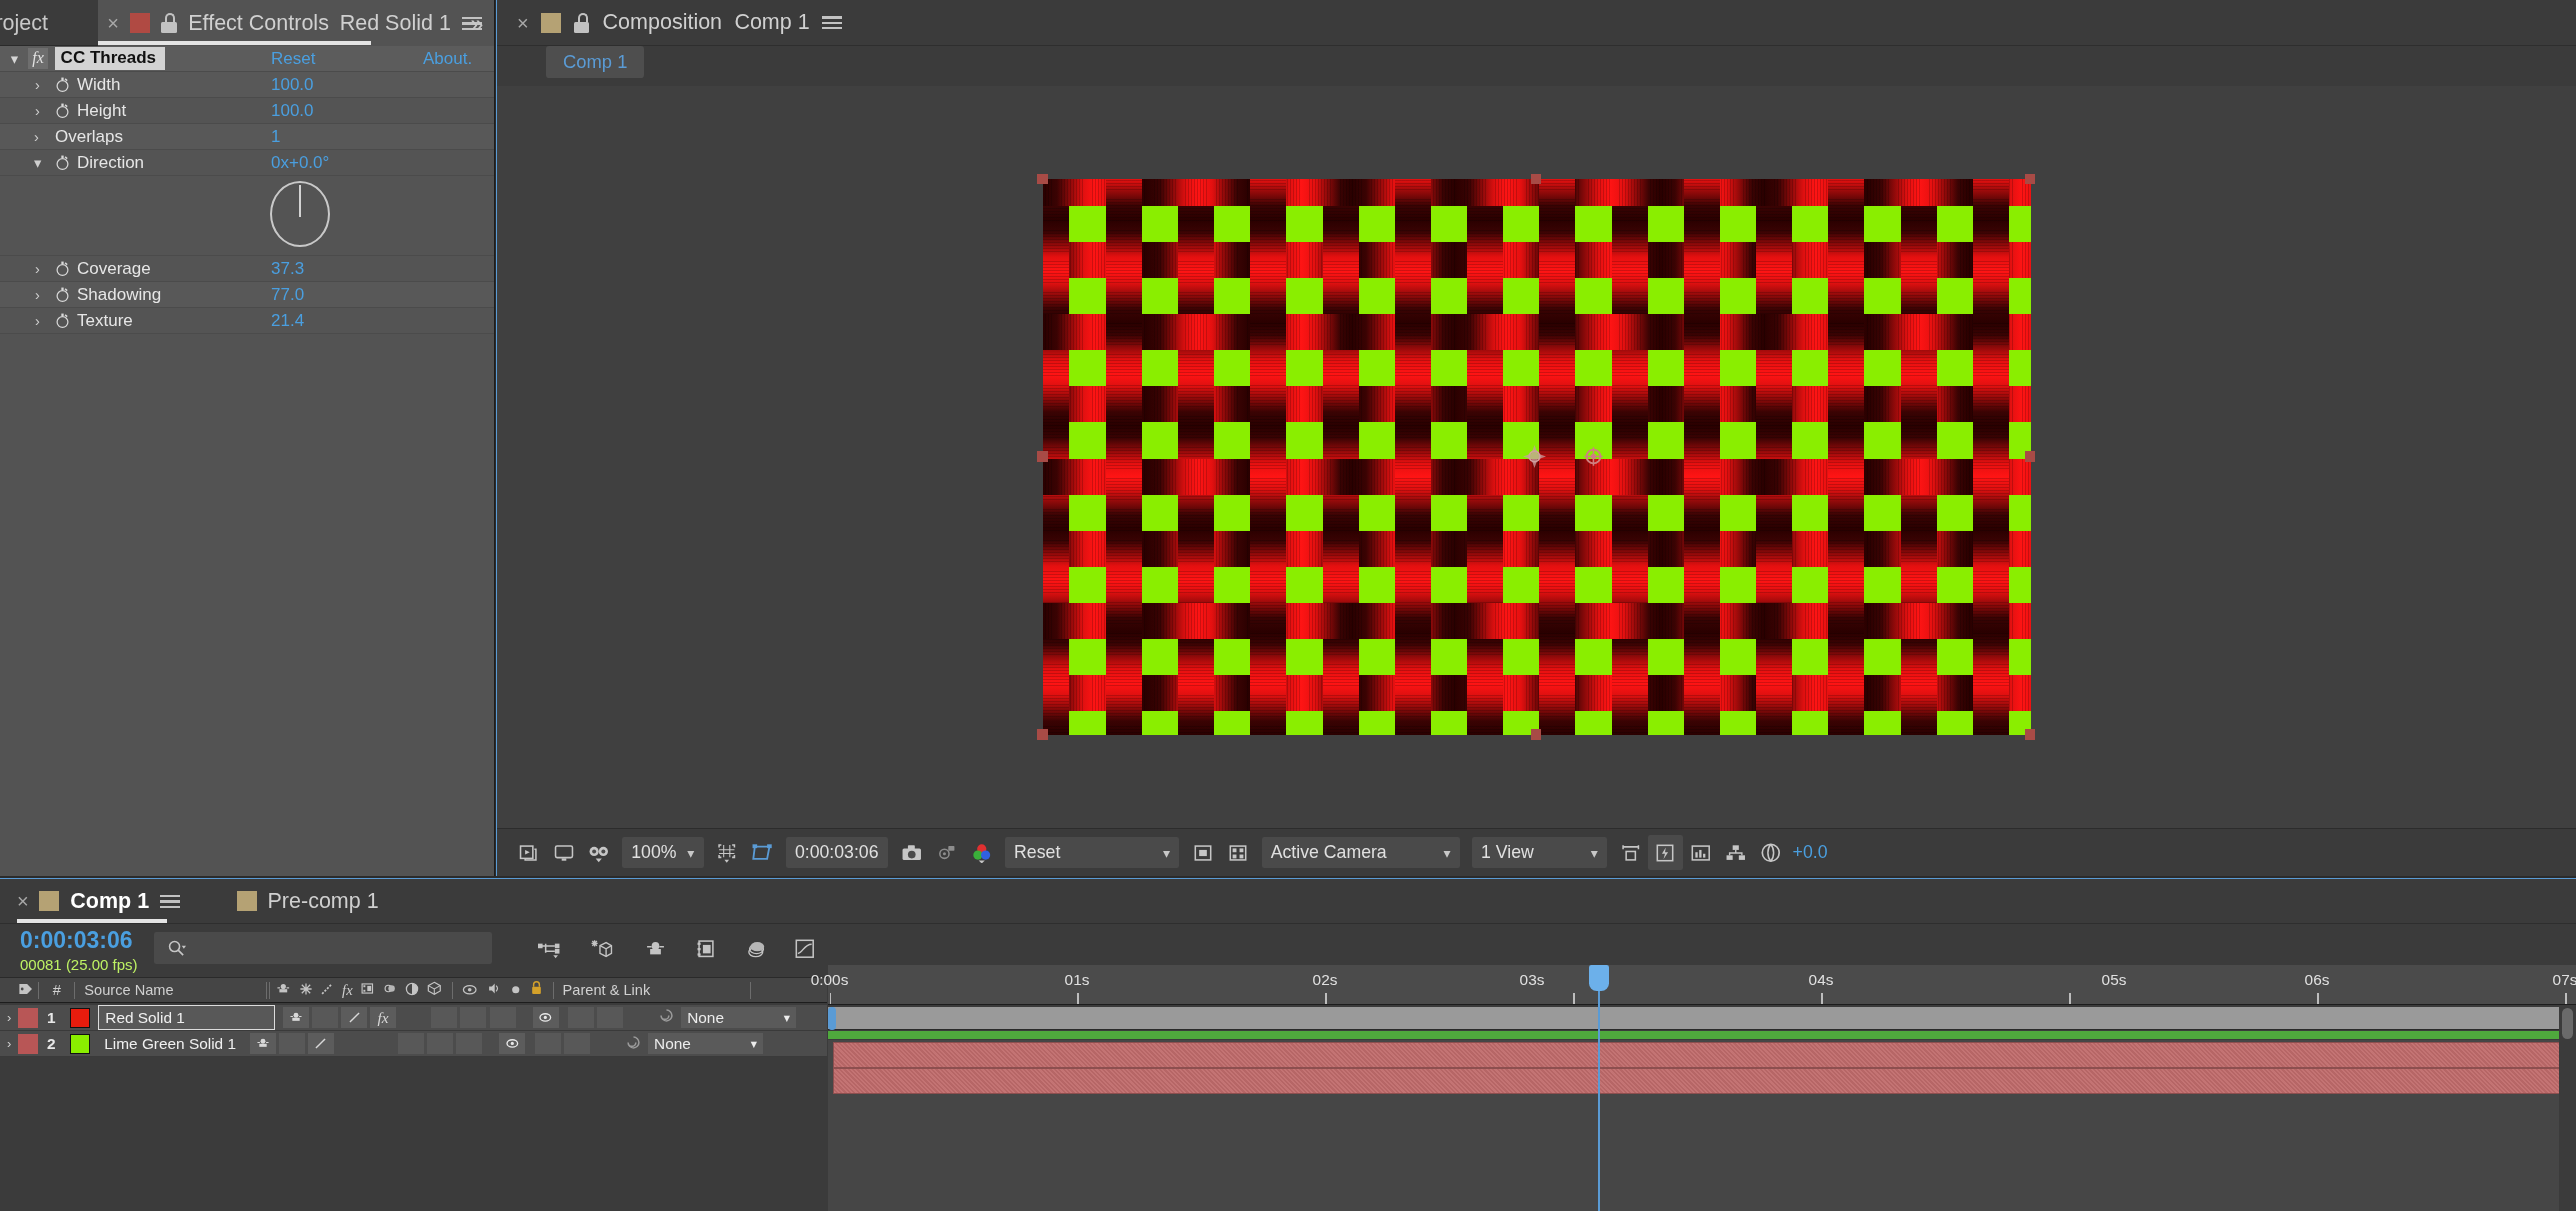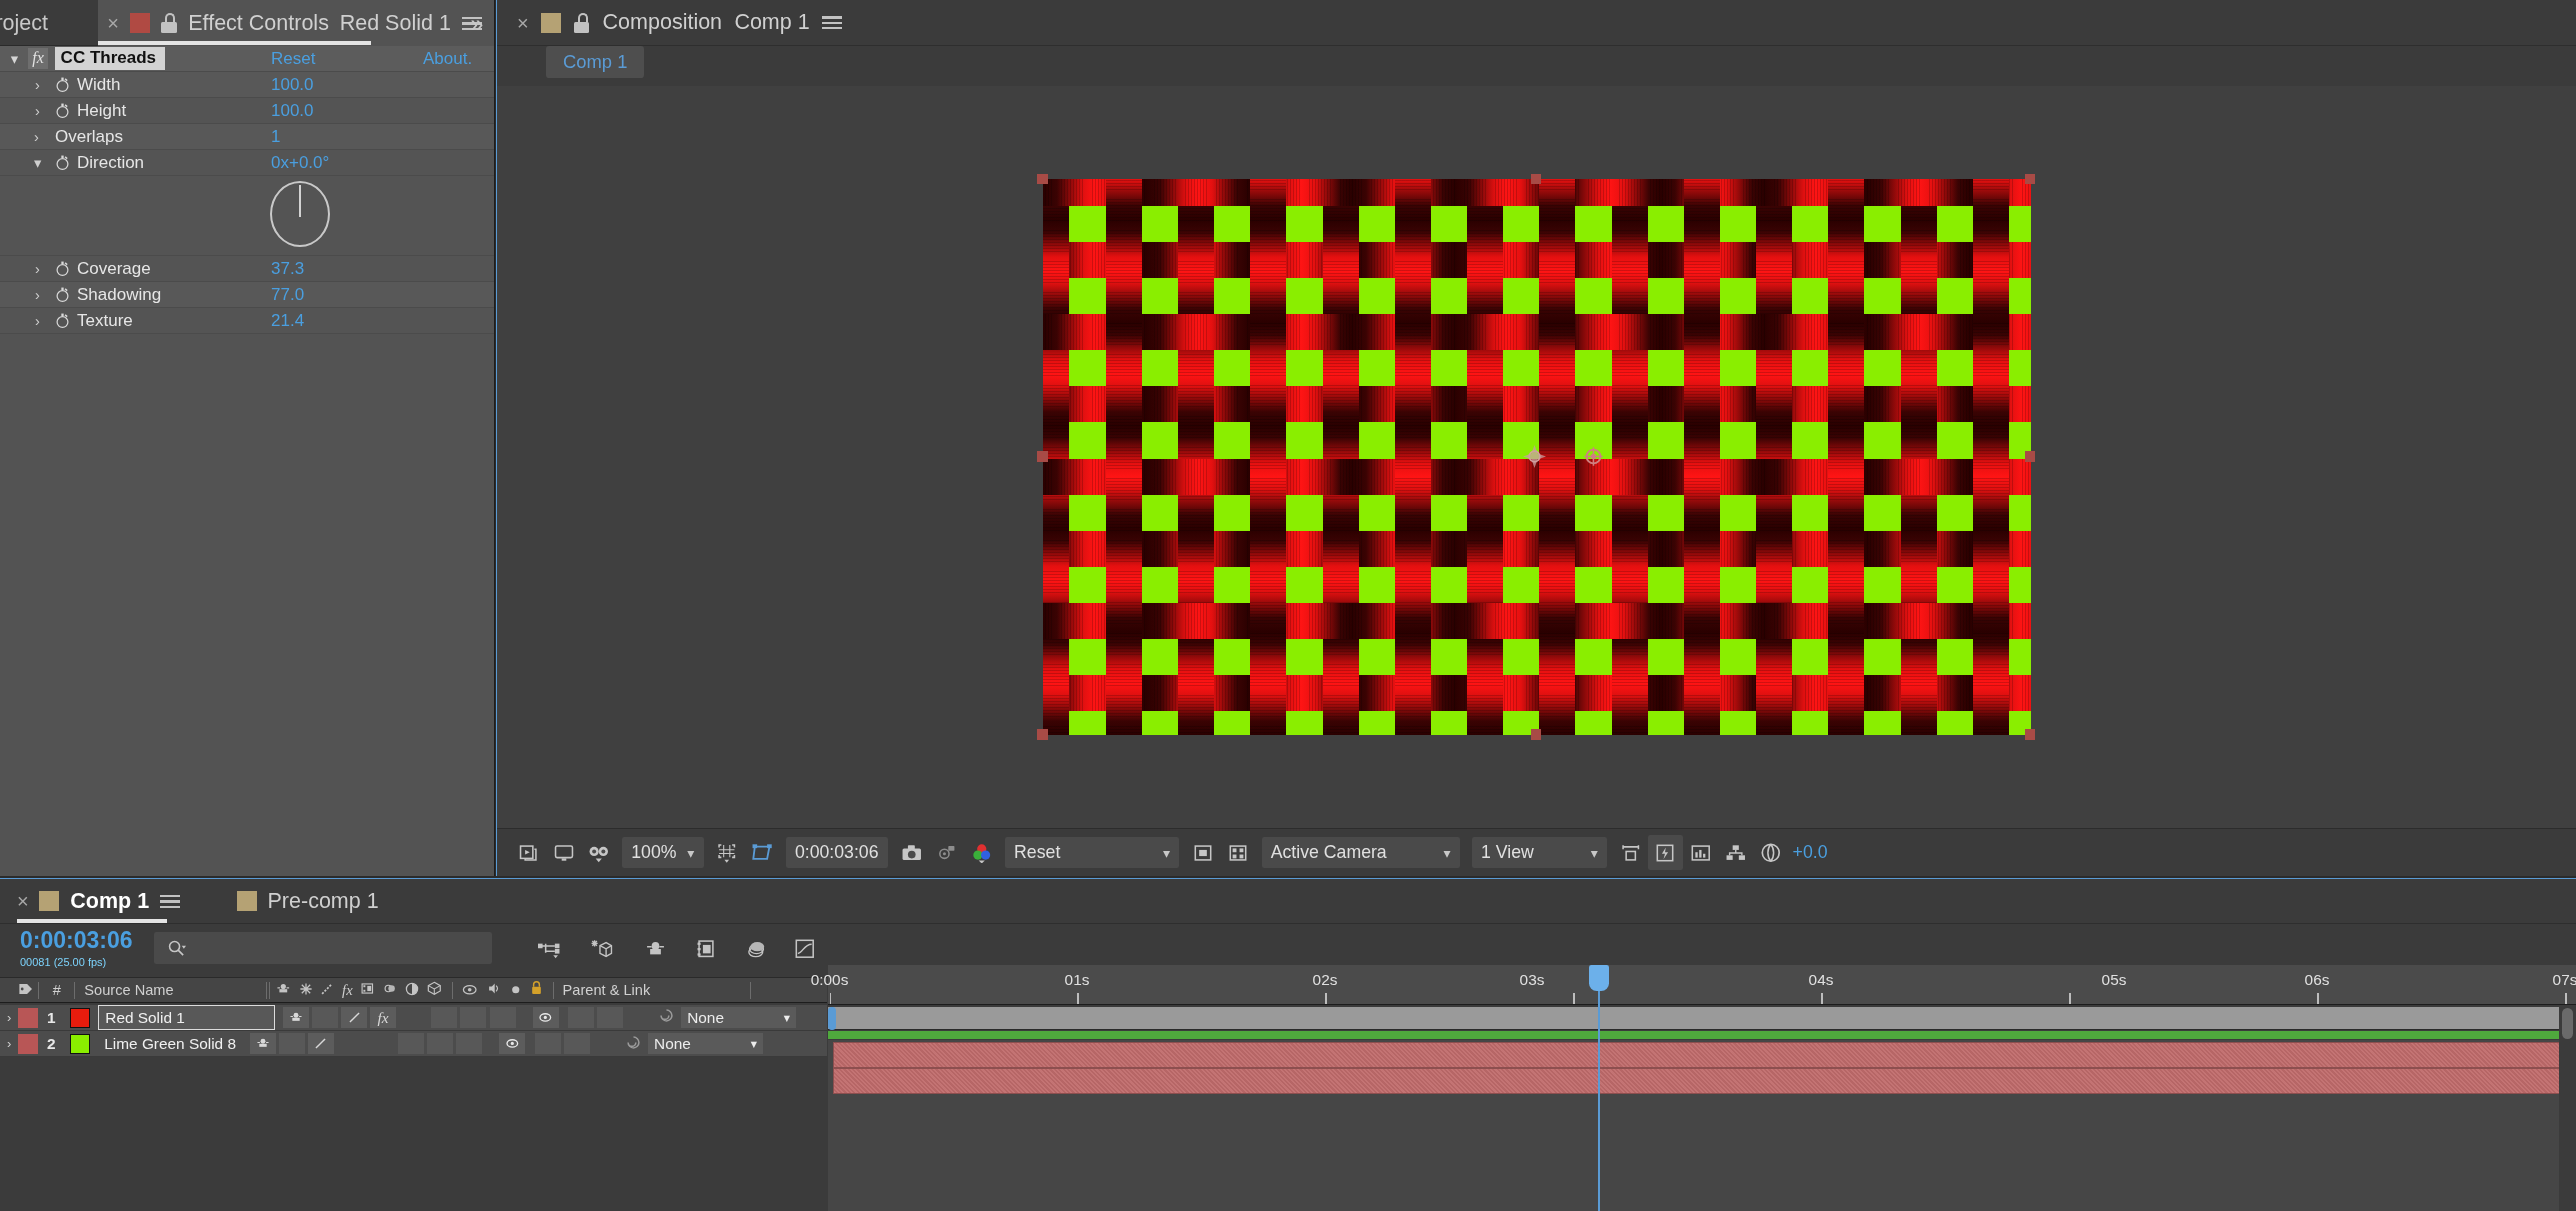--- a/index.html
+++ b/index.html
@@ -110,21 +110,21 @@
 
   
   #tlPanel { position:absolute; left:0; top:878px; width:2576px; height:334px; background:#3b3b3b;
      border-top:1.5px solid #5a9bd5; }
   #tlTabBar { height:45px; background:#3b3b3b; display:flex; align-items:center; gap:10.8px; padding-left:17px;
       position:relative; border-bottom:0.8px solid #2e2e2e;}
   #tlTabBar .swatch { width:20px; height:20px; background:#b5a274; }
   #tlTabBar .underline { position:absolute; left:17px; bottom:0; width:150px; height:3.8px; background:#e4e4e4;}
   #tlHeader { height:54px; background:#3b3b3b; position:relative; }
   #tcDisplay { position:absolute; left:20px; top:3.1px; font-size:23px; font-weight:bold; color:#4a9fe0;}
-  #tcFrames { position:absolute; left:20px; top:32px; font-size:11px; color:#7dd3fc;}
+  #tcFrames { position:absolute; left:20px; top:32px; font-size:15px; color:#bef264;}
   #tlSearch { position:absolute; left:154px; top:7.7px; width:338px; height:32px; background:#4a4a4a;
       border-radius:2.3px; display:flex; align-items:center; padding-left:12.3px; }
   .tlToolIcon { position:absolute; top:9.2px; width:34px; height:31px; color:#c4c4c4;
       display:flex; align-items:center; justify-content:center; }
 
   #tlColHead { position:absolute; left:0; top:98px; width:827px; height:26px; background:#454545;
       border-top:0.8px solid #2a2a2a; border-bottom:1.5px solid #1d1d1d; display:flex; align-items:center; }
   #tlColHead .ch { color:#d0d0d0; font-size:14.6px; }
   .vdiv { width:0.8px; height:17px; background:#6d6d6d; }
 
@@ -695,21 +695,21 @@
         <span>None</span>
         <span style="font-size:12.3px">▾</span>
       </span>
     </div>
 
     <div class="layerRow" style="top:152px">
       <span class="rtri">›</span>
       <span class="lblSw" style="background:#b85656"></span>
       <span class="num">2</span>
       <span class="colorChip" style="background:#8aee00"></span>
-      <span class="srcName">Lime Green Solid 8</span>
+      <span class="srcName">Lime Green Solid 1</span>
       <span class="swBox" style="margin-left:7.7px">
         <svg viewBox="0 0 22 20" width="14" height="12.3">
             <circle cx="11" cy="7" r="4" fill="#d8d8d8"></circle>
             <rect x="5" y="11" width="12" height="5" fill="#d8d8d8"></rect>
             <path d="M2 9 L6 9 M16 9 L20 9" stroke="#d8d8d8" stroke-width="1.8"></path>
           </svg>
       </span>
       <span class="swBox empty"></span>
       <span class="swBox">
         <svg viewBox="0 0 20 20" width="13" height="13">

